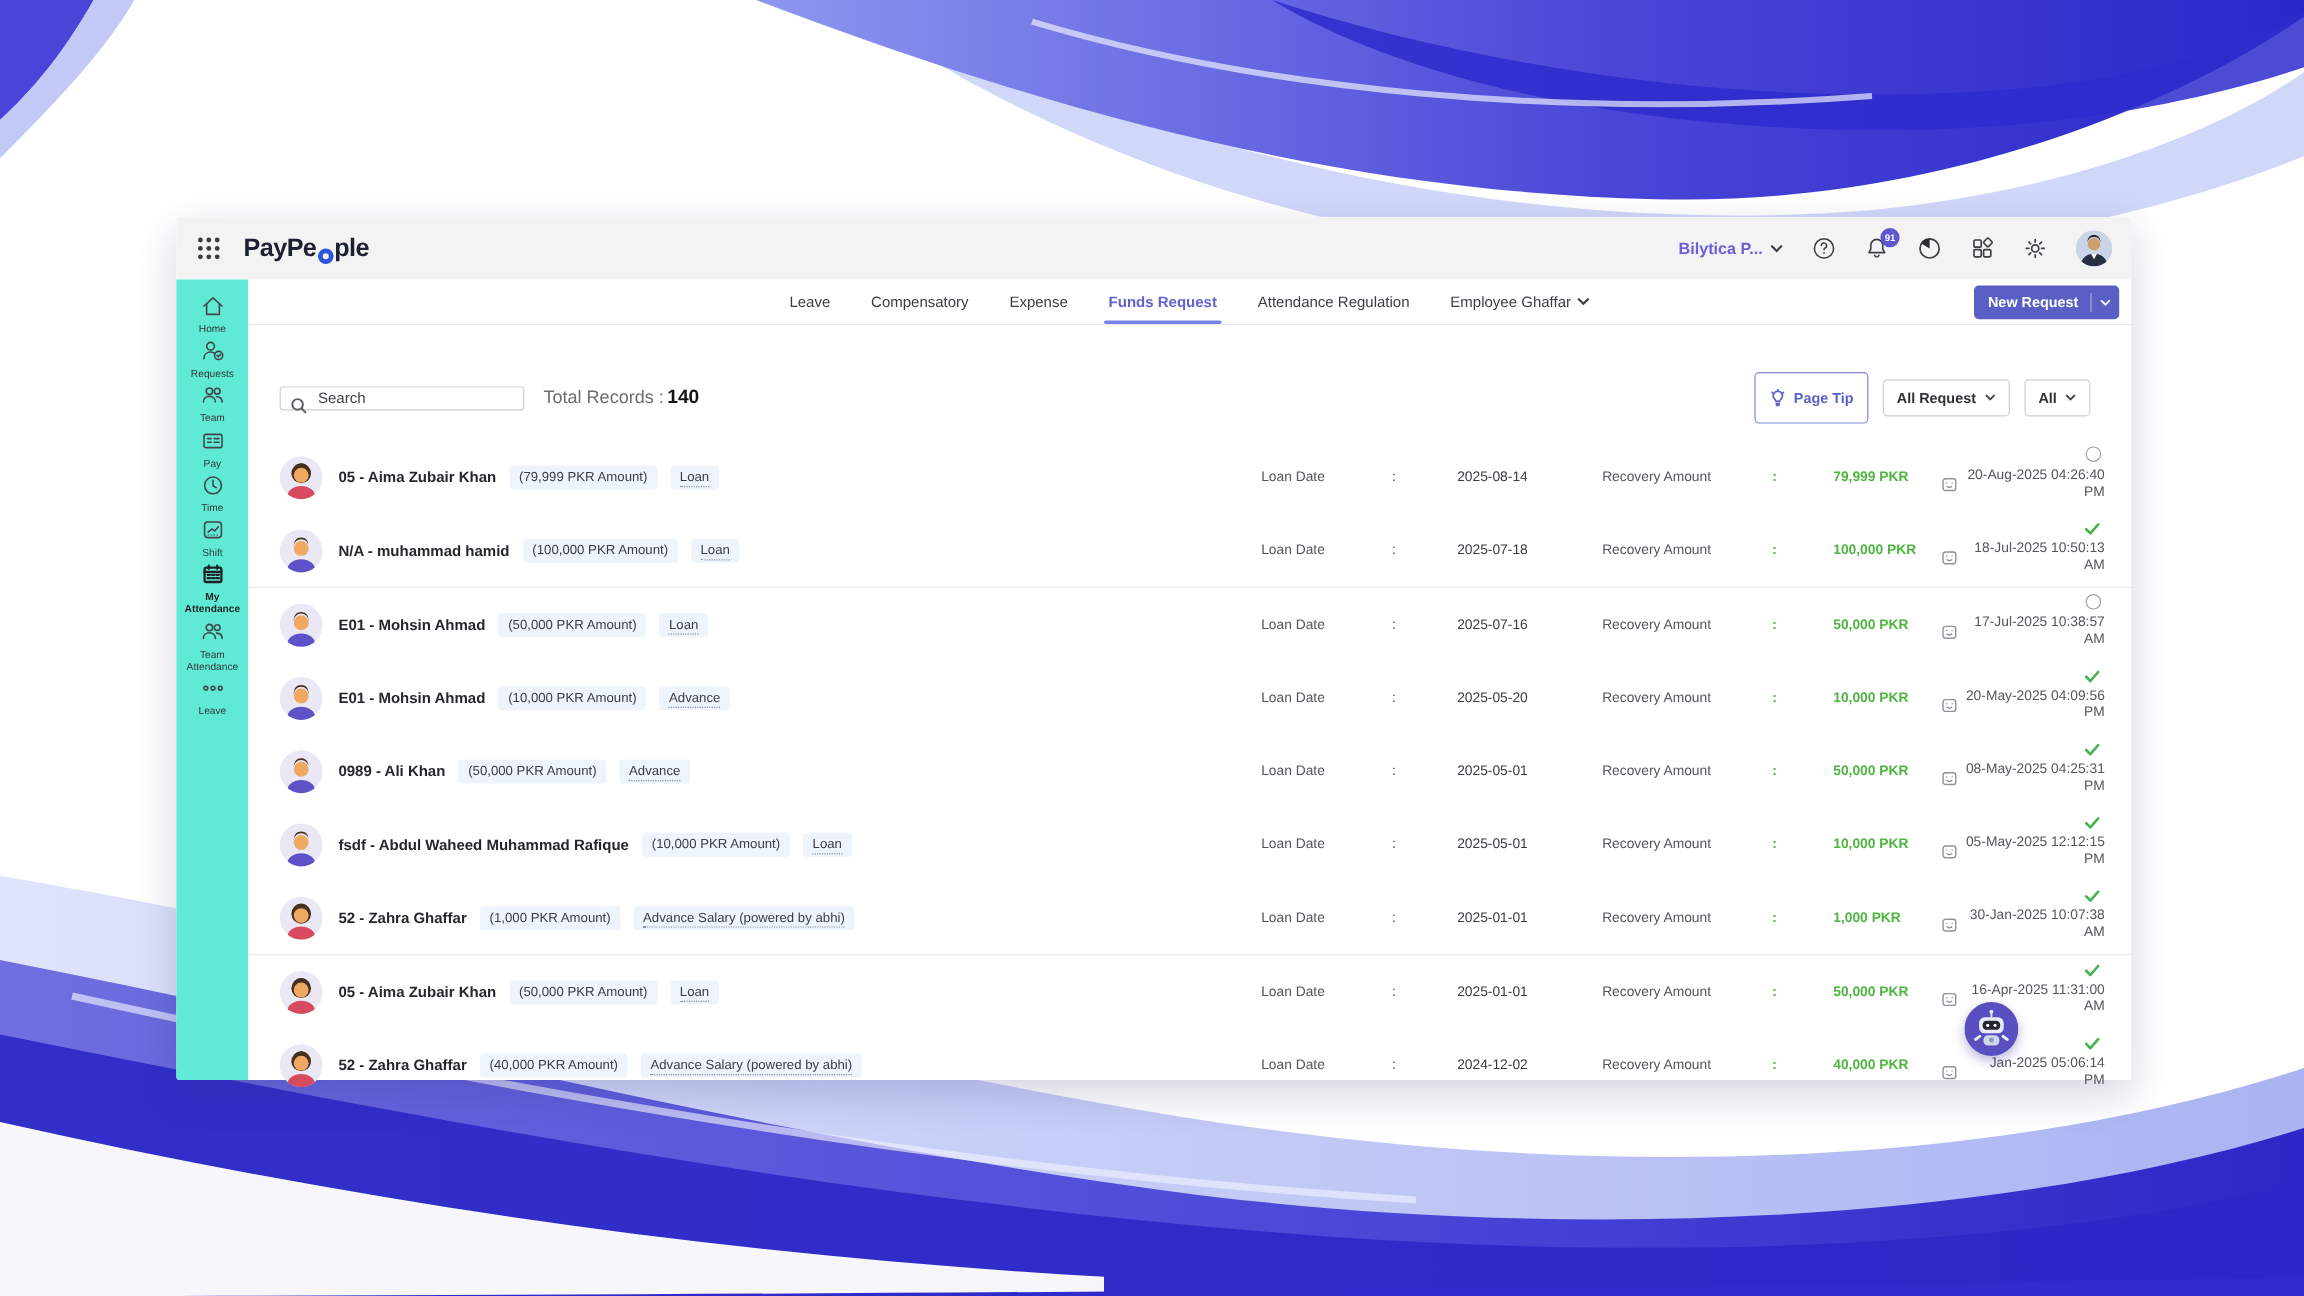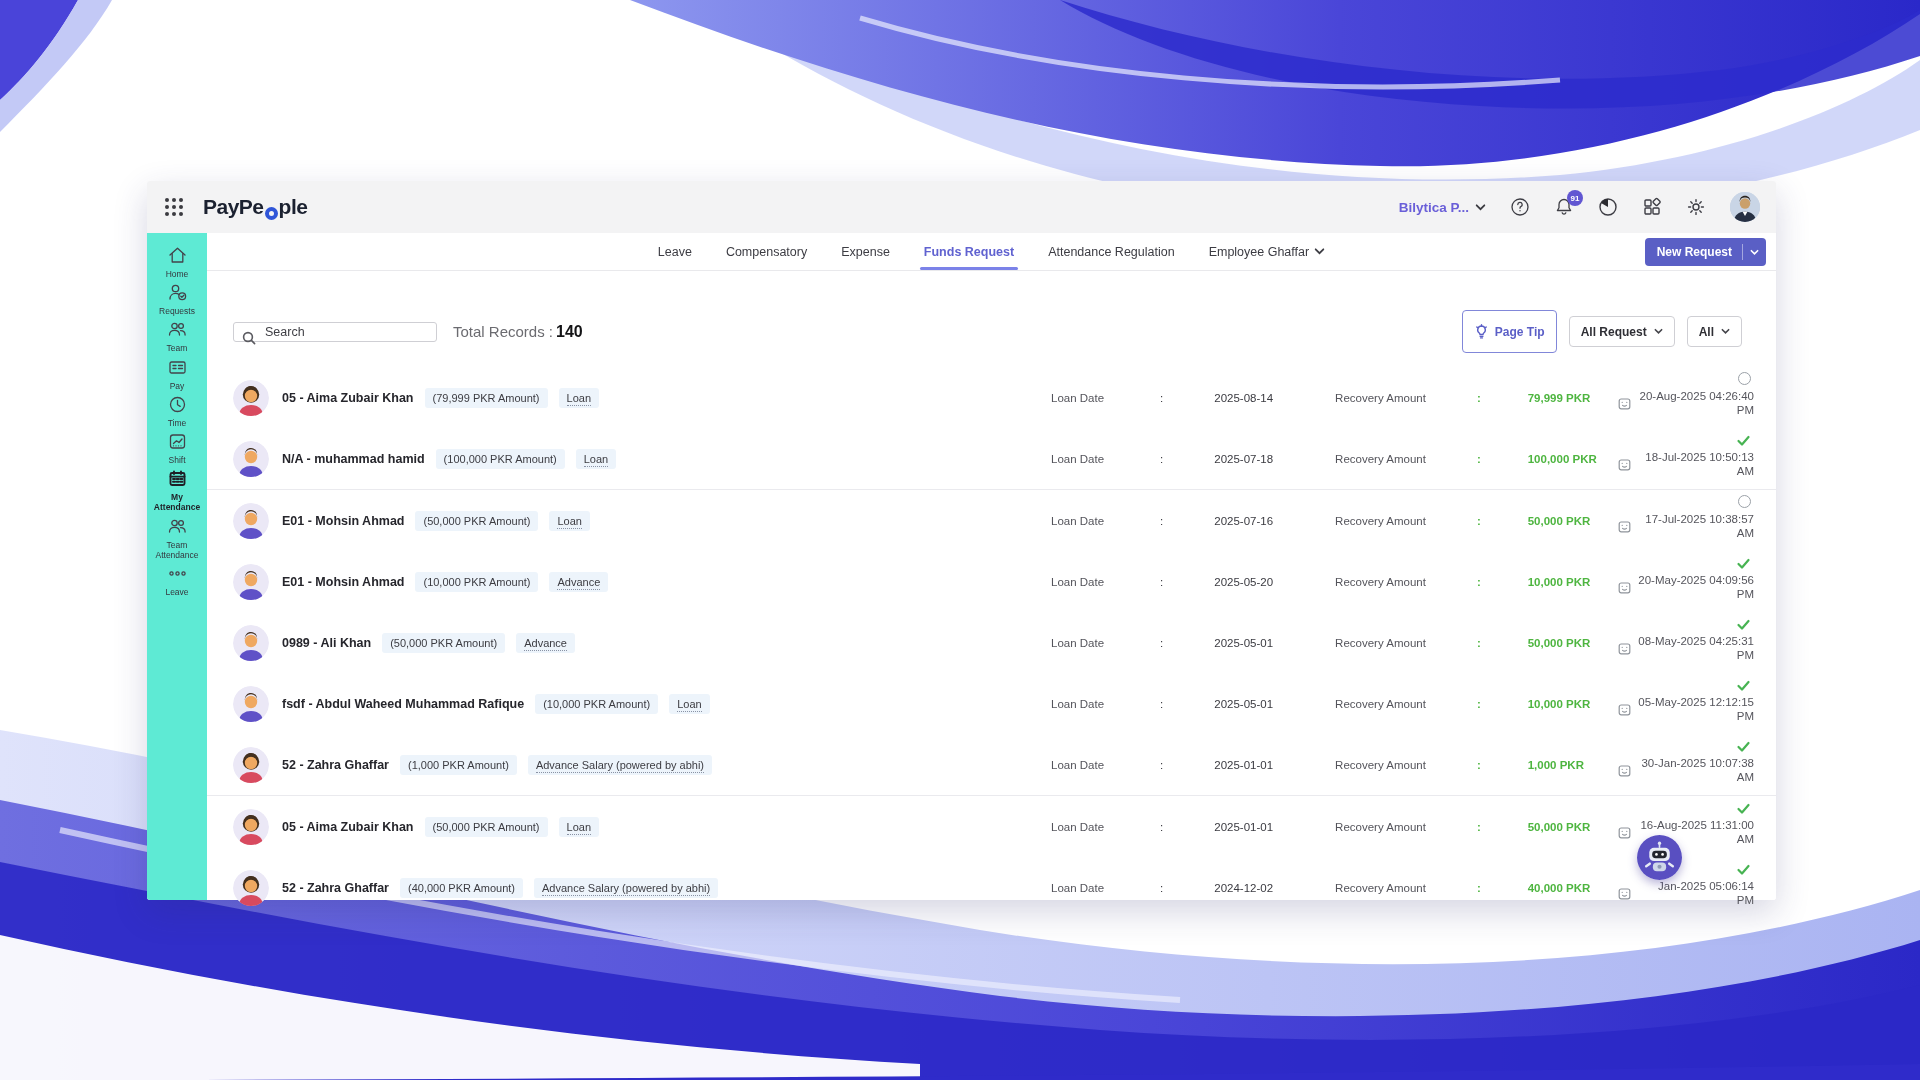--- a/index.html
+++ b/index.html
@@ -700,21 +700,21 @@
                 </svg>
       </span>
       <div class="ts-line">
         <span class="cal-ico">
           <svg viewBox="0 0 13 13">
                     <rect x="1.2" y="2" width="10.6" height="9.8" rx="2"></rect>
                     <path d="M4.2,5.4 h.01 M8.8,5.4 h.01"></path>
                     <path d="M4.6,8.4 c1.2,1 2.6,1 3.8,0"></path>
                   </svg>
         </span>
-        <span class="ts">16-Aug-2025 11:31:00 AM</span>
+        <span class="ts">16-Apr-2025 11:31:00 AM</span>
       </div>
     </div>
   </div>
 
   <div class="row av-female st-approved">
     <div class="avatar">
       <svg viewBox="0 0 36 36">
         <circle class="av-bg" cx="18" cy="18" r="18"></circle>
         <circle class="av-hair-f" cx="18" cy="14.5" r="8.2"></circle>
         <circle class="av-face" cx="18" cy="16" r="6.2"></circle>

